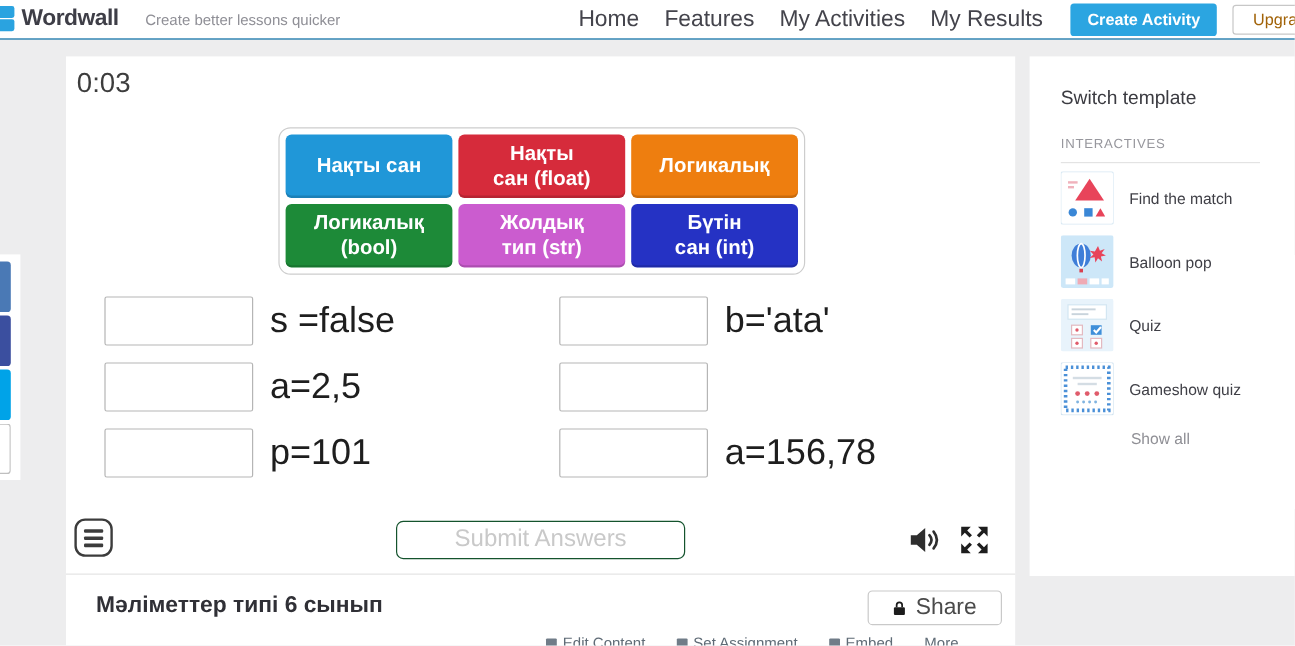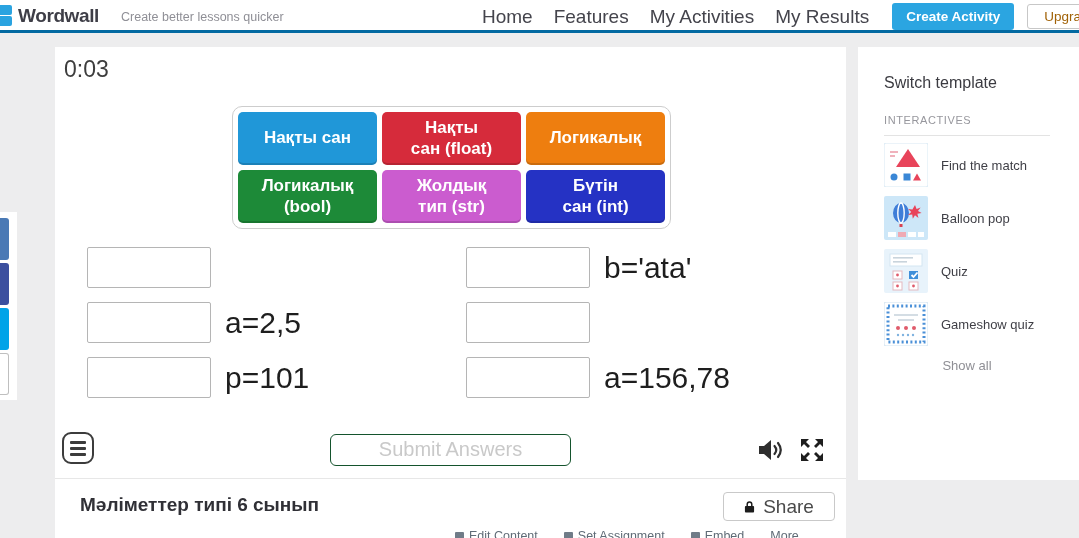--- a/index.html
+++ b/index.html
@@ -5,21 +5,21 @@
   * { margin:0; padding:0; box-sizing:border-box; }
   html,body { width:1079px; height:538px; overflow:hidden; }
   body {
     position:relative;
     background:#ededee;
     font-family:"Liberation Sans","DejaVu Sans",sans-serif;
     color:#3c3c42;
   }
 
   
-  .navbar { position:absolute; top:0; left:0; width:1079px; height:33px; background:#fff; border-bottom:3px solid #0369a1; z-index:5; }
+  .navbar { position:absolute; top:0; left:0; width:1079px; height:33px; background:#fff; border-bottom:1px solid #0369a1; z-index:5; }
   .brand { position:absolute; left:0; top:4px; display:flex; align-items:center; }
   .brand-icon { width:14px; height:23px; margin-right:4px; overflow:hidden; position:relative; }
   .brand-icon b { position:absolute; left:-3px; width:15px; height:10px; border-radius:2px; background:#2aa3e0; }
   .brand-icon b:nth-child(1){ top:1px; } .brand-icon b:nth-child(2){ top:12px; }
   .brand-text { font-size:19px; font-weight:700; color:#3e3e47; letter-spacing:-0.4px; }
   .tagline { position:absolute; left:121px; top:10px; font-size:12.5px; color:#8f8f96; }
   .nav-right { position:absolute; left:482px; top:0; height:33px; display:flex; align-items:center; gap:21px; white-space:nowrap; }
   .nav-link { font-size:19px; color:#44444c; cursor:pointer; }
   .btn-create { background:#2ba5e1; color:#fff; font-size:13.5px; font-weight:600; padding:6px 14px; border-radius:3px; border:none; cursor:pointer; margin-left:2px; }
   .btn-upgrade { background:#fff; color:#a16207; font-size:13.5px; padding:4px 16px; border-radius:3px; border:1px solid #c7c7c7; cursor:pointer; margin-left:-8px; }
@@ -116,20 +116,21 @@
     <div class="tile" style="background: rgb(238, 126, 15);">Логикалық</div>
     <div class="tile" style="background: rgb(29, 138, 56);">Логикалық
 (bool)</div>
     <div class="tile" style="background: rgb(203, 92, 207);">Жолдық
 тип (str)</div>
     <div class="tile" style="background: rgb(37, 50, 196);">Бүтін
 сан (int)</div>
   </div>
 
   <div class="slot" style="left:32px; top:200px;"></div>
+  <div class="mlabel" style="left:170px; top:200px;">s =false</div>
   <div class="slot" style="left:32px; top:255px;"></div>
   <div class="mlabel" style="left:170px; top:255px;">a=2,5</div>
   <div class="slot" style="left:32px; top:310px;"></div>
   <div class="mlabel" style="left:170px; top:310px;">p=101</div>
 
   <div class="slot" style="left:411px; top:200px;"></div>
   <div class="mlabel" style="left:549px; top:200px;">b='ata'</div>
   <div class="slot" style="left:411px; top:255px;"></div>
   <div class="slot" style="left:411px; top:310px;"></div>
   <div class="mlabel" style="left:549px; top:310px;">a=156,78</div>

